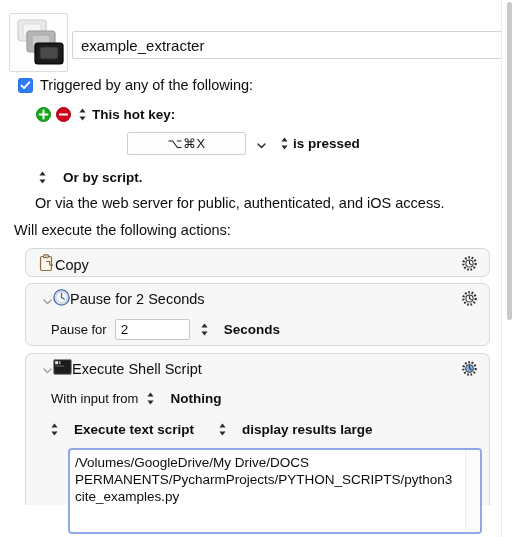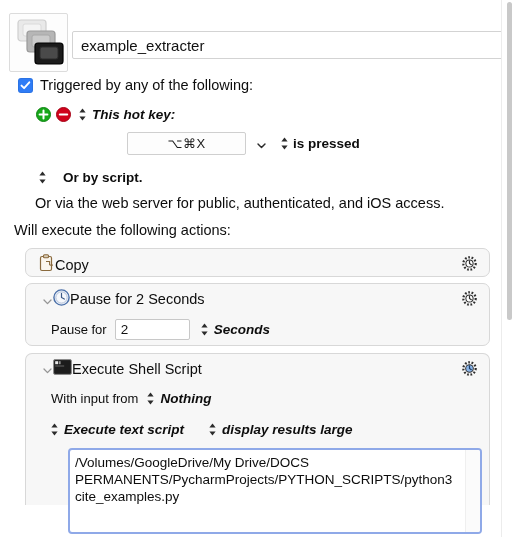--- a/index.html
+++ b/index.html
@@ -101,21 +101,20 @@
     white-space: nowrap;
   }
 
   
   .hotkey-head {
     position: absolute;
     left: 36px; top: 107px;
     display: flex;
     align-items: center;
     gap: 5px;
-    font-style: italic;
   }
   .circle-btn { width: 15px; height: 15px; flex: 0 0 auto; }
   .stepper { width: 9px; height: 15px; flex: 0 0 auto; margin-left: 2px; }
   .bold-lbl {
     font-size: 13.5px;
     font-weight: bold;
     color: #0d0d0d;
     white-space: nowrap;
   }
 
@@ -232,21 +231,21 @@
     align-items: center;
     gap: 6px;
   }
   .shell-opts-row {
     position: absolute;
     left: 22px; top: 68px;
     display: flex;
     align-items: center;
     gap: 6px;
   }
-  .opt-group { display: flex; align-items: center; gap: 5px; font-style: italic; }
+  .opt-group { display: flex; align-items: center; gap: 15px; }
   .opt-gap { width: 10px; }
 
   .script-box {
     position: absolute;
     left: 26px; top: 94px;
     width: 414px;
     height: 86px;
     box-sizing: border-box;
     background: #ffffff;
     border: 2px solid #8fa9e8;

